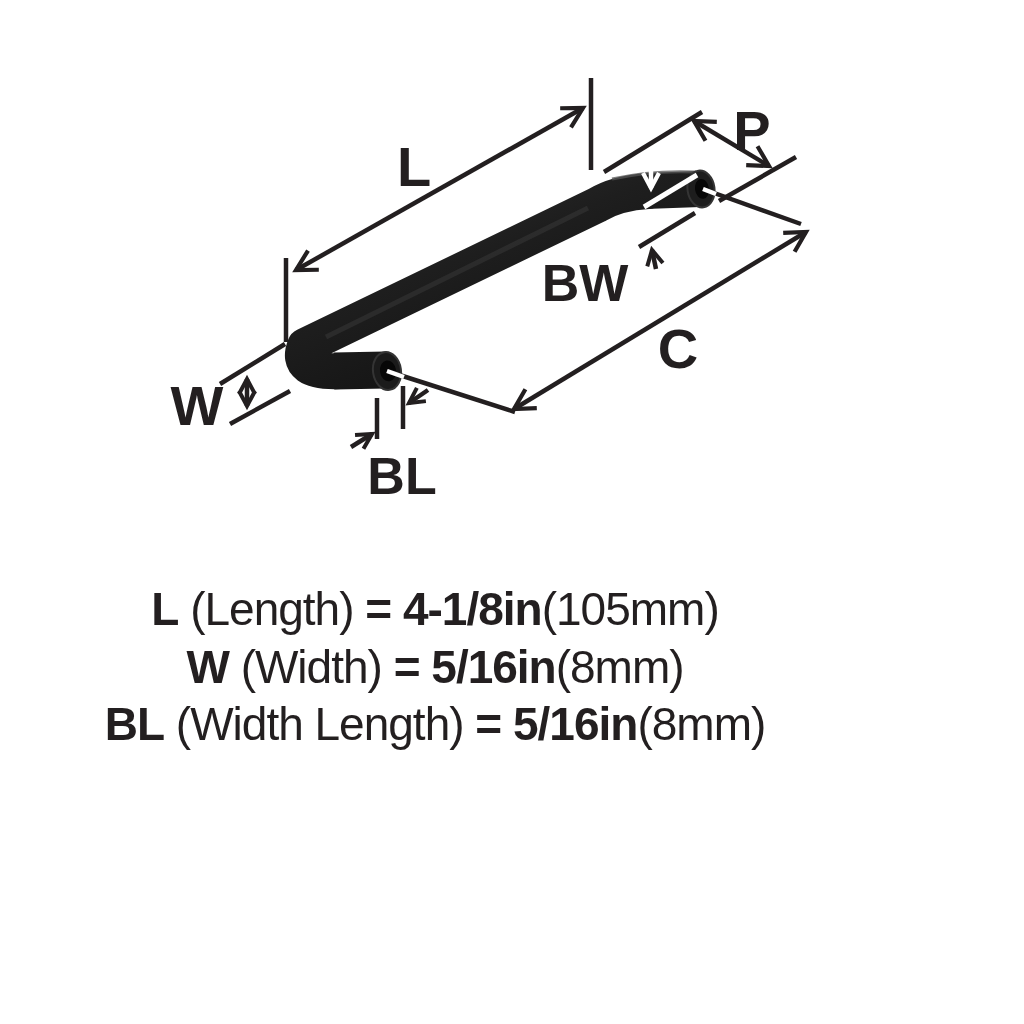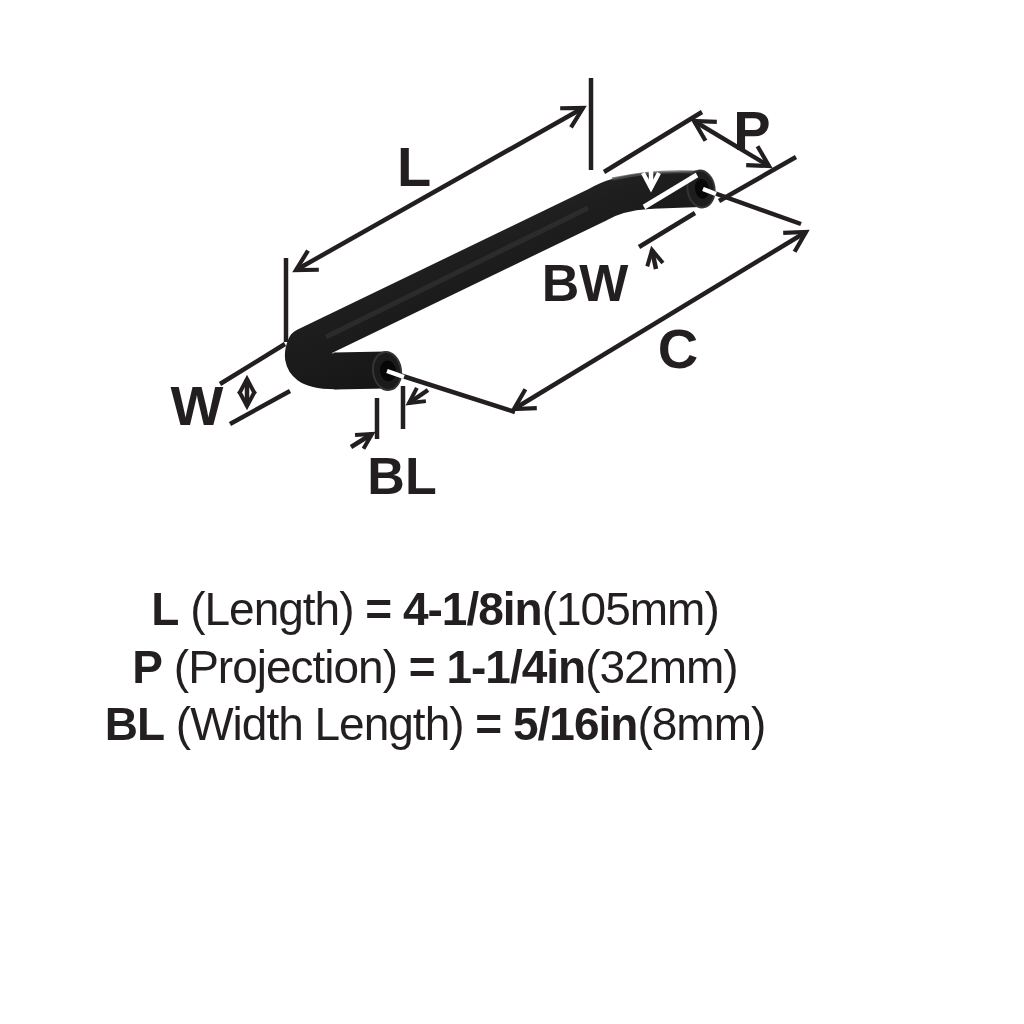--- a/index.html
+++ b/index.html
@@ -107,17 +107,17 @@
     <text x="414" y="186" font-size="56" text-anchor="middle">L</text>
     <text x="752" y="150" font-size="56" text-anchor="middle">P</text>
     <text x="678" y="368" font-size="56" text-anchor="middle">C</text>
     <text x="197" y="425" font-size="56" text-anchor="middle">W</text>
     <text x="402" y="494" font-size="52" text-anchor="middle">BL</text>
     <text x="585" y="301" font-size="52" text-anchor="middle">BW</text>
   </svg>
 
   <div id="specs">
     <div class="spec-line"><span class="b">L</span> <span class="r">(Length)</span> <span class="b">=</span> <span class="b">4-1/8in</span><span class="r">(105mm)</span></div>
-    <div class="spec-line"><span class="b">P</span> <span class="r">(Projection)</span> <span class="b">=</span> <span class="b">1-1/4in</span><span class="r">(32mm)</span></div>
+    <div class="spec-line"><span class="b">W</span> <span class="r">(Width)</span> <span class="b">=</span> <span class="b">5/16in</span><span class="r">(8mm)</span></div>
     <div class="spec-line"><span class="b">BL</span> <span class="r">(Width Length)</span> <span class="b">=</span> <span class="b">5/16in</span><span class="r">(8mm)</span></div>
   </div>
 
 </div>
 
 </body></html>

